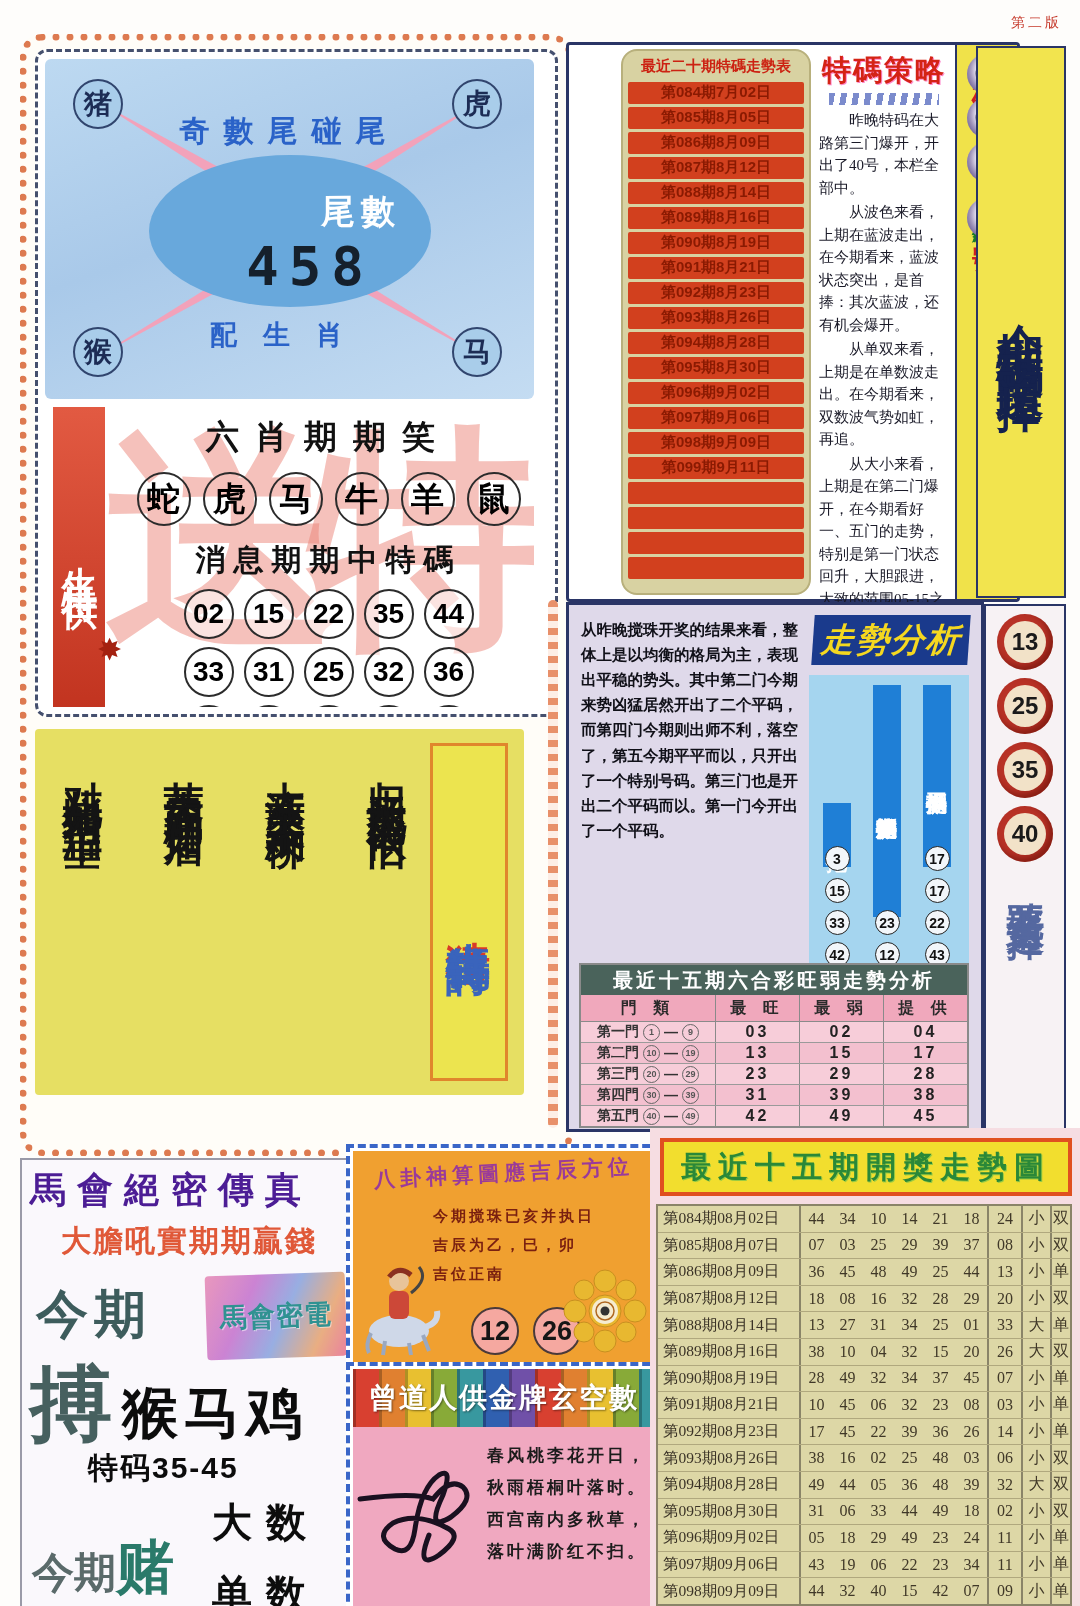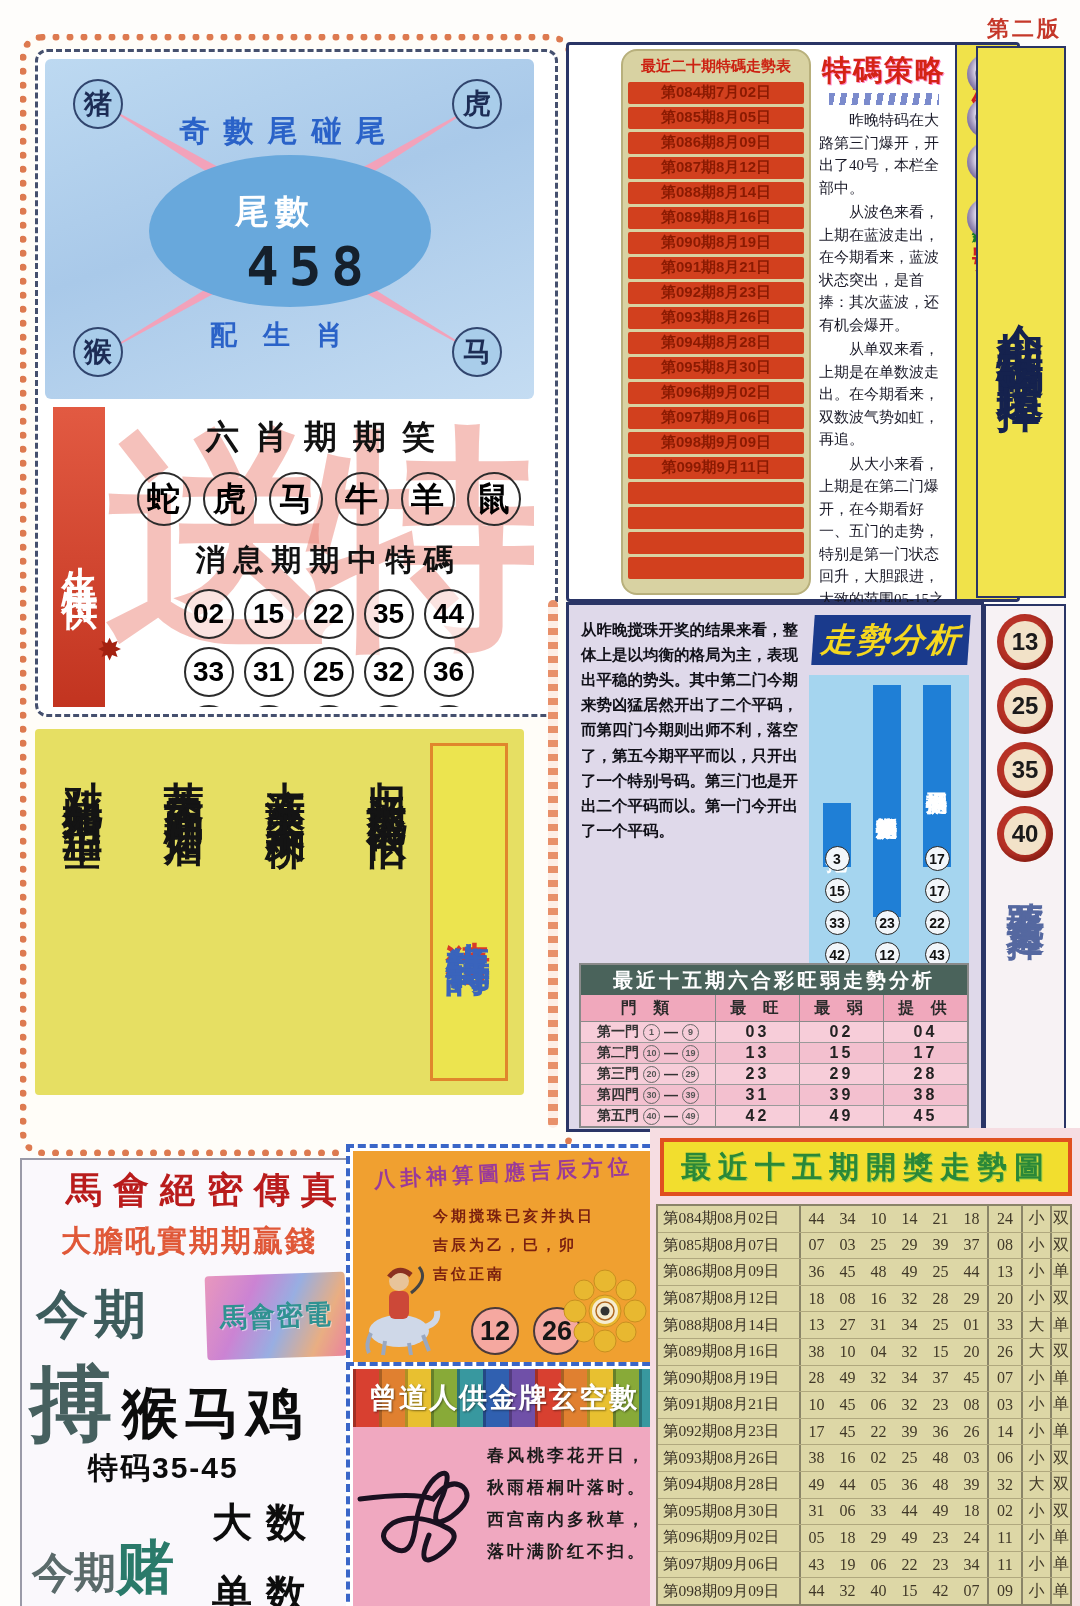--- a/index.html
+++ b/index.html
@@ -1,21 +1,21 @@
 <!DOCTYPE html>
 <html><head>
 <meta charset="utf-8">
 <style>
   html,body{margin:0;padding:0;background:#ffffff;}
   .page{position:relative;width:1080px;height:1606px;background:#fefdfb;overflow:hidden;
         font-family:"Liberation Sans",sans-serif;}
   .serif{font-family:"Liberation Serif",serif;}
 
   
-  .edition{position:absolute;right:18px;top:14px;color:#c5382a;font-size:22px;font-weight:700;letter-spacing:3px;text-align:right;}
+  .edition{position:absolute;right:18px;top:14px;color:#c5382a;font-size:14px;font-weight:400;letter-spacing:3px;text-align:right;}
 
   
   .left-panel{position:absolute;left:20px;top:34px;width:523px;height:1092px;
               border:7px dotted #dd7a50;border-radius:22px;padding:8px;background:#fffdf8;}
   .inner-dash{border:3px dashed #45506e;border-radius:12px;padding:7px;background:#fff;}
 
   
   .diagram{position:relative;width:489px;height:340px;border-radius:6px;overflow:hidden;
            background:linear-gradient(160deg,#bdd9f1 0%,#a9c9e9 45%,#c4dcf2 100%);}
   .diagram svg{position:absolute;inset:0;}
@@ -23,21 +23,21 @@
           border:2px solid #31456e;color:#1c2c55;font-size:28px;font-weight:700;
           display:flex;align-items:center;justify-content:center;}
   .c-tl{left:28px;top:20px;} .c-tr{right:32px;top:20px;}
   .c-bl{left:28px;bottom:22px;} .c-br{right:32px;bottom:22px;}
   .arc-top{position:absolute;left:0;right:0;top:52px;text-align:center;color:#2a62c8;
            font-size:30px;font-weight:700;letter-spacing:14px;}
   .arc-bottom{position:absolute;left:0;right:0;top:258px;text-align:center;color:#2a62c8;
               font-size:27px;font-weight:700;letter-spacing:26px;}
   .big-ellipse{position:absolute;left:104px;top:96px;width:282px;height:152px;border-radius:50%;
                background:#68a8dc;}
-  .be-label{position:absolute;left:0;right:30px;top:34px;text-align:center;color:#fff;
+  .be-label{position:absolute;left:0;right:30px;top:34px;text-align:right;color:#fff;
             font-size:34px;font-weight:700;letter-spacing:6px;}
   .be-value{position:absolute;left:40px;right:0;top:80px;text-align:center;color:#15202c;
             font-size:54px;font-weight:700;letter-spacing:10px;font-family:"DejaVu Sans Mono",monospace;}
 
   
   .zodiac-box{position:relative;margin-top:8px;width:473px;height:300px;background:#fff;padding:0 0 0 16px;overflow:hidden;}
   .z-banner{position:absolute;left:8px;top:0;bottom:0;width:52px;
             background:linear-gradient(180deg,#e25a42,#c23420);color:#fff;
             writing-mode:vertical-rl;text-orientation:upright;font-size:36px;font-weight:700;
             display:flex;align-items:center;justify-content:center;letter-spacing:10px;}
@@ -148,21 +148,21 @@
            display:flex;align-items:center;justify-content:center;
            box-shadow:inset -4px -4px 6px rgba(90,10,0,.5);}
   .bigball span{width:42px;height:42px;border-radius:50%;background:#f2e2c8;color:#1a1a1a;
                 font-size:24px;font-weight:700;display:flex;align-items:center;justify-content:center;}
   .right-mid-strip .vt{writing-mode:vertical-rl;text-orientation:upright;color:#5568a0;
                        font-size:38px;font-weight:900;letter-spacing:4px;margin-top:2px;}
 
   
   .horse-box{position:absolute;left:20px;top:1158px;width:318px;height:442px;background:#faf8fc;
              border:2px solid #9a9aa8;padding:6px 8px;}
-  .hb-l1{color:#b91c1c;font-size:36px;font-weight:900;letter-spacing:11px;text-align:right;
+  .hb-l1{color:#4c1d95;font-size:36px;font-weight:900;letter-spacing:11px;text-align:left;
          font-family:"Liberation Serif",serif;}
   .hb-l2{color:#e05838;font-size:30px;font-weight:900;letter-spacing:2px;text-align:center;margin-top:6px;
          font-family:"Liberation Serif",serif;}
   .hb-row{position:relative;height:92px;margin-top:10px;}
   .hb-jinqi{position:absolute;left:6px;top:8px;color:#3d5c5c;font-size:52px;font-weight:900;letter-spacing:6px;}
   .stamp{position:absolute;right:2px;top:2px;width:140px;height:84px;transform:rotate(-2deg);
          background:linear-gradient(115deg,#e890b8 0%,#c87ad0 30%,#90a8e0 55%,#e8a878 80%,#e87898 100%);
          display:flex;align-items:center;justify-content:center;border-radius:4px;opacity:.92;}
   .stamp span{color:#1f8a8a;font-size:27px;font-weight:900;letter-spacing:1px;text-shadow:1px 1px 0 rgba(255,255,255,.5);}
   .hb-row2{display:flex;align-items:flex-end;gap:10px;margin-top:2px;}

